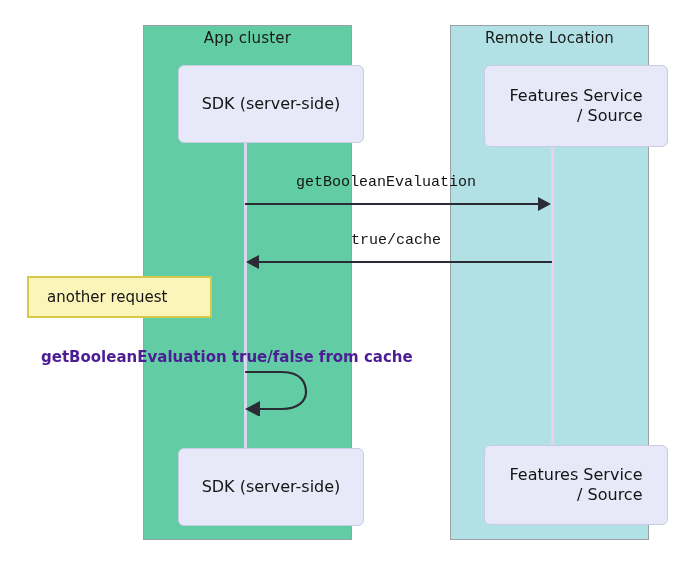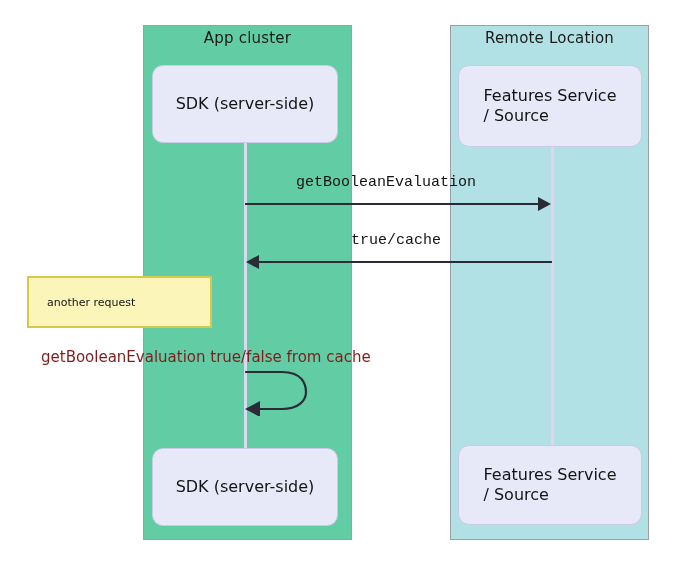--- a/index.html
+++ b/index.html
@@ -63,29 +63,30 @@
     left: 551px;
     background: #eccfee;
   }
 
   
   .participant {
     position: absolute;
     box-sizing: border-box;
     background: #e7e8f8;
     border: 1px solid #c9cbe4;
-    border-radius: 11px;
+    border-radius: 6px;
     display: flex;
     align-items: center;
     justify-content: center;
-    text-align: left;
+    text-align: right;
     font-size: 16px;
     color: #141414;
     line-height: 1.25;
     white-space: pre-line;
+    margin-left: 26px;
   }
   #participant-sdk-top      { left: 152px; top: 65px;  width: 186px; height: 78px; }
   #participant-features-top { left: 458px; top: 65px;  width: 184px; height: 82px; }
   #participant-sdk-bottom   { left: 152px; top: 448px; width: 186px; height: 78px; }
   #participant-features-bottom { left: 458px; top: 445px; width: 184px; height: 80px; }
 
   
   .msg-line {
     position: absolute;
     height: 2px;
@@ -127,38 +128,39 @@
     left: 238px;
     top: 368px;
     width: 72px;
     height: 48px;
   }
   #self-label {
     position: absolute;
     left: 41px;
     top: 348px;
     font-size: 15px;
-    color: #7f1d1d;
-    white-space: nowrap;
+    color: #4c1d95;
+    white-space: nowrap;
+    font-weight: bold;
   }
 
   
   #note-another-request {
     position: absolute;
     left: 27px;
     top: 276px;
     width: 185px;
-    height: 52px;
+    height: 42px;
     box-sizing: border-box;
     background: #fcf5ba;
     border: 2px solid #d6c84a;
     display: flex;
     align-items: center;
     padding-left: 18px;
-    font-size: 11px;
+    font-size: 15px;
     color: #141414;
     white-space: nowrap;
   }
 </style>
 </head>
 <body>
 
 <div id="canvas">
 
   <div id="group-remote" class="group">

